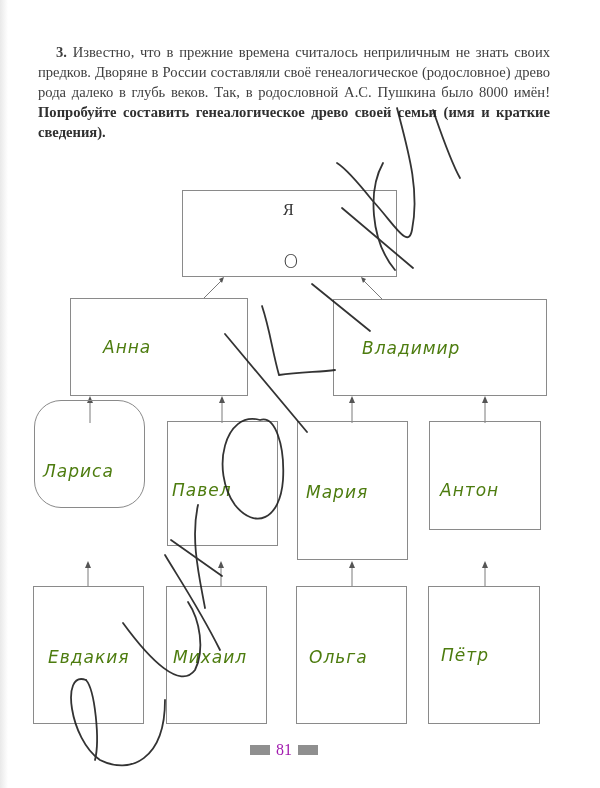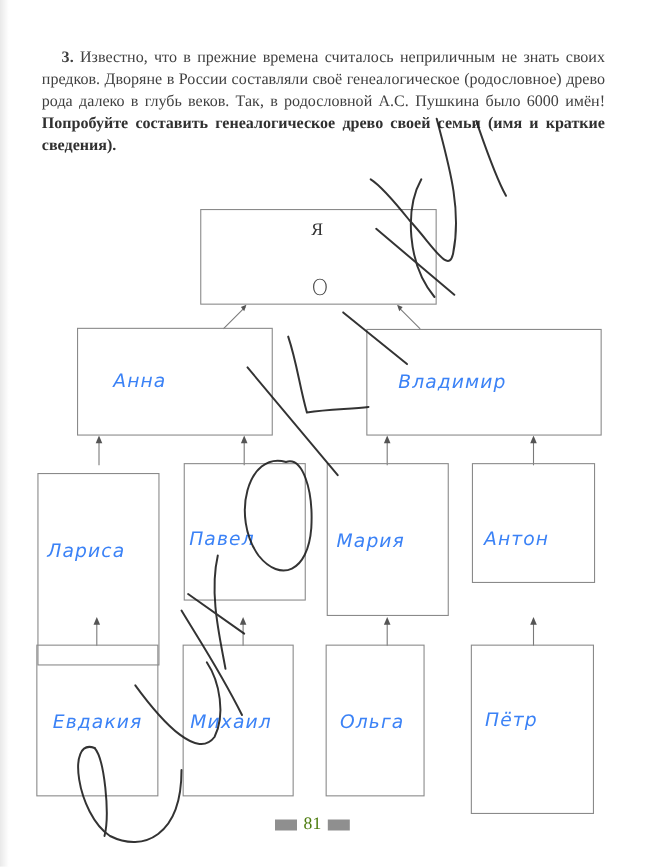--- a/index.html
+++ b/index.html
@@ -14,37 +14,37 @@
       font-family: "Liberation Serif", "DejaVu Serif", serif;
     }
     .task p { margin: 0; text-indent: 18px; }
     .task .num { font-weight: bold; }
     .task .bold { font-weight: bold; color: #303030; }
     .box {
       position: absolute; border: 1px solid #8a8a8a; background: transparent; box-sizing: border-box;
     }
     .label {
       position: absolute; font-family: "DejaVu Sans", sans-serif; font-style: italic;
-      color: #3b82f6; font-size: 17px; letter-spacing: 1px; white-space: nowrap; font-weight: 300;
+      color: #4d7c0f; font-size: 17px; letter-spacing: 1px; white-space: nowrap; font-weight: 300;
     }
     .printed-label {
       position: absolute; font-family: "Liberation Serif", serif; font-size: 16px; color: #333;
     }
     svg.overlay { position: absolute; left: 0; top: 0; pointer-events: none; }
     .footer { position: absolute; top: 742px; left: 250px; height: 16px; display: flex; align-items: center; gap: 6px; }
     .footer .bar { width: 20px; height: 10px; background: #8f8f8f; }
-    .footer .num { font-family: "Liberation Serif", serif; font-size: 16px; color: #4d7c0f; }
+    .footer .num { font-family: "Liberation Serif", serif; font-size: 16px; color: #a21caf; }
   </style>
 </head>
 <body>
 
 <div class="page-edge"></div>
 
 <div class="task">
-  <p><span class="num">3.</span><span> Известно, что в прежние времена считалось неприличным не знать своих предков. Дворяне в России составляли своё генеалогическое (родословное) древо рода далеко в глубь веков. Так, в родословной А.С. Пушкина было 6000 имён! </span><span class="bold">Попробуйте составить генеалогическое древо своей семьи (имя и краткие сведения).</span></p>
+  <p><span class="num">3.</span><span> Известно, что в прежние времена считалось неприличным не знать своих предков. Дворяне в России составляли своё генеалогическое (родословное) древо рода далеко в глубь веков. Так, в родословной А.С. Пушкина было 8000 имён! </span><span class="bold">Попробуйте составить генеалогическое древо своей семьи (имя и краткие сведения).</span></p>
 </div>
 
 <svg class="overlay" width="600" height="788">
   <defs>
     <marker id="ah" markerWidth="6" markerHeight="8" refX="3" refY="1" orient="auto-start-reverse" markerUnits="userSpaceOnUse">
       <path d="M0,8 L3,0 L6,8 Z" fill="#555"></path>
     </marker>
   </defs>
   <g stroke="#7a7a7a" stroke-width="1" fill="none">
 
@@ -78,43 +78,43 @@
   <span class="label" style="left:100px; top:58px; font-style:normal; font-size:20px; color:#444;">О</span>
 </div>
 
 <div class="box" style="left:70px; top:298px; width:178px; height:98px;">
   <span class="label" style="left:32px; top:38px;">Анна</span>
 </div>
 <div class="box" style="left:333px; top:299px; width:214px; height:97px;">
   <span class="label" style="left:28px; top:38px;">Владимир</span>
 </div>
 
-<div class="box" style="left:34px; top:430px; width:111px; height:175px;">
+<div class="box" style="left:34px; top:400px; width:111px; height:108px;border-radius:27px;">
   <span class="label" style="left:8px; top:60px;">Лариса</span>
 </div>
 <div class="box" style="left:167px; top:421px; width:111px; height:125px;">
   <span class="label" style="left:4px; top:58px;">Павел</span>
 </div>
 <div class="box" style="left:297px; top:421px; width:111px; height:139px;">
   <span class="label" style="left:8px; top:60px;">Мария</span>
 </div>
 <div class="box" style="left:429px; top:421px; width:112px; height:109px;">
   <span class="label" style="left:10px; top:58px;">Антон</span>
 </div>
 
 <div class="box" style="left:33px; top:586px; width:111px; height:138px;">
   <span class="label" style="left:14px; top:60px;">Евдакия</span>
 </div>
 <div class="box" style="left:166px; top:586px; width:101px; height:138px;">
   <span class="label" style="left:6px; top:60px;">Михаил</span>
 </div>
-<div class="box" style="left:296px; top:586px; width:90px; height:138px;padding-left:26px;">
+<div class="box" style="left:296px; top:586px; width:111px; height:138px;padding-left:26px;">
   <span class="label" style="left:12px; top:60px;">Ольга</span>
 </div>
-<div class="box" style="left:428px; top:586px; width:112px; height:154px;">
+<div class="box" style="left:428px; top:586px; width:112px; height:138px;">
   <span class="label" style="left:12px; top:58px;">Пётр</span>
 </div>
 
 <svg class="overlay" width="600" height="788">
   <g stroke="#1e1e1e" stroke-width="1.8" fill="none" stroke-linecap="round" opacity="0.9">
 
     <path d="M433,110 C 440,130 450,160 460,178"></path>
     <path d="M397,108 C 408,150 420,190 412,230 C 408,250 395,225 372,200 C 360,185 345,168 337,163"></path>
     <path d="M383,163 C 368,190 370,240 395,270"></path>
     <path d="M342,208 L 413,268"></path>

